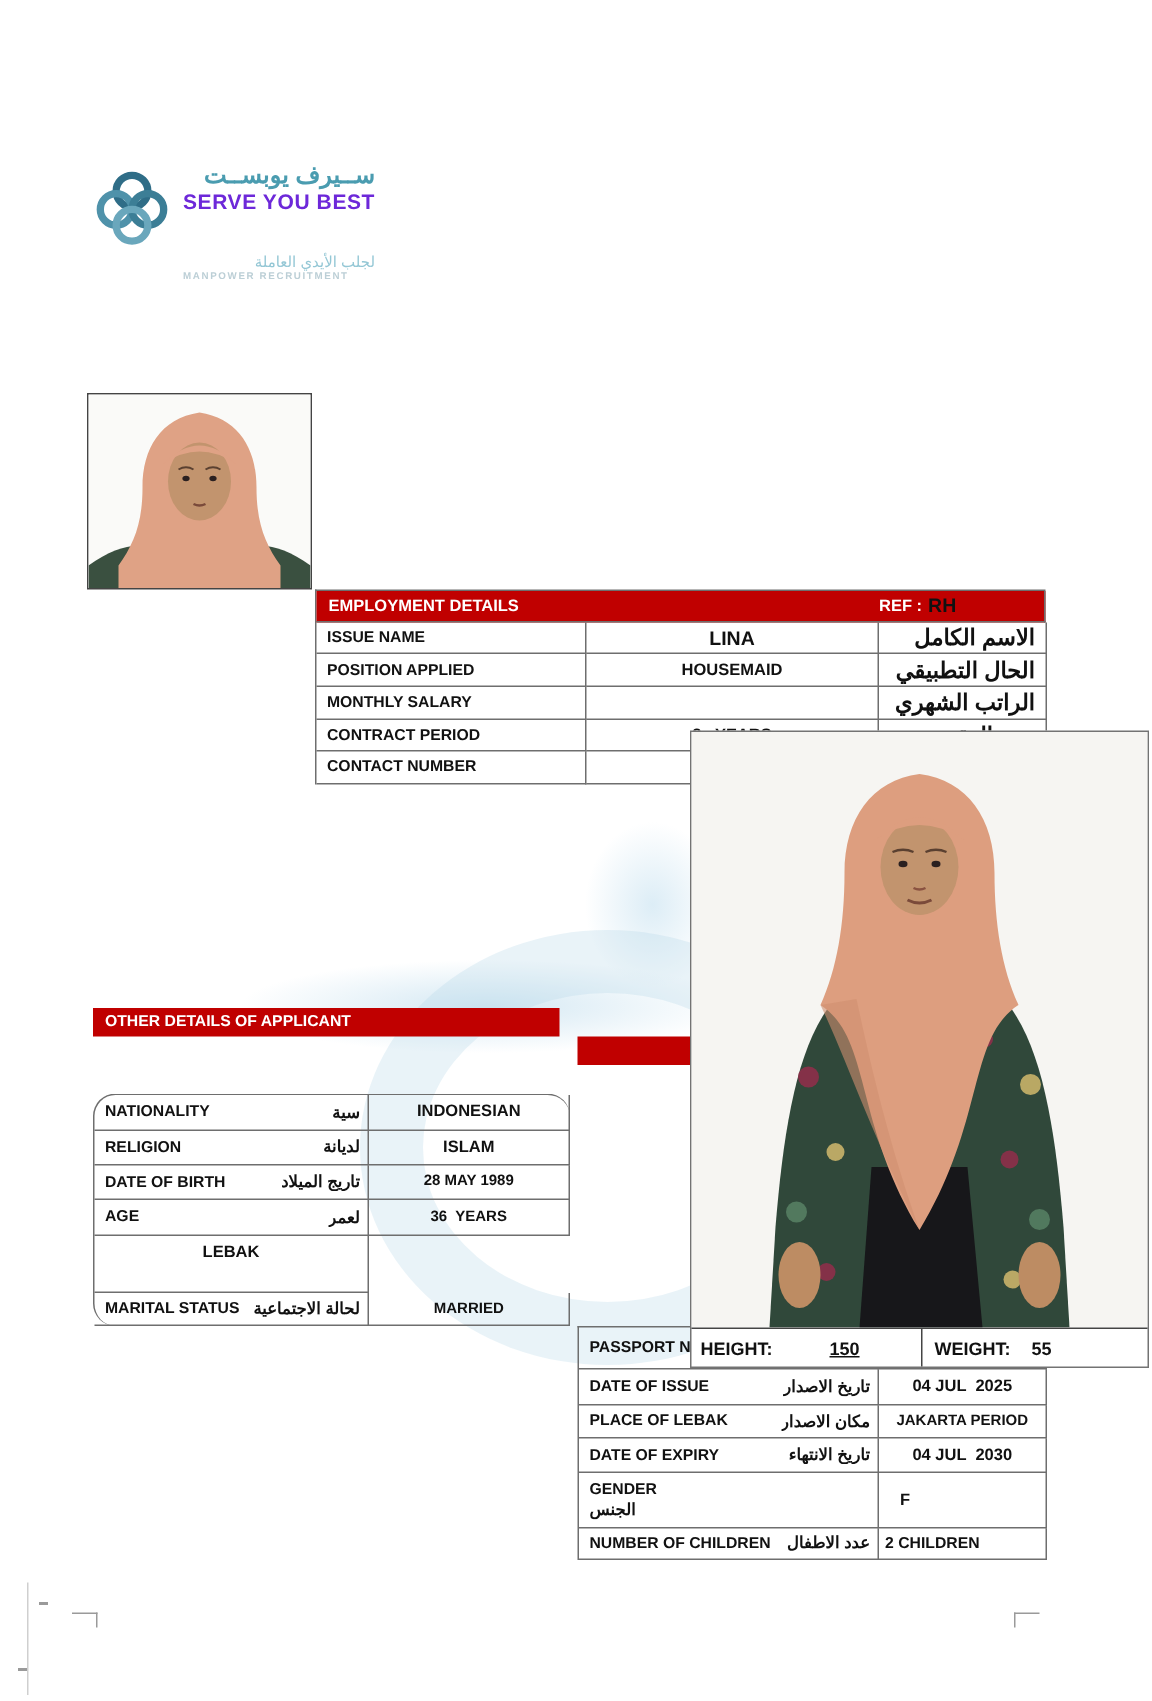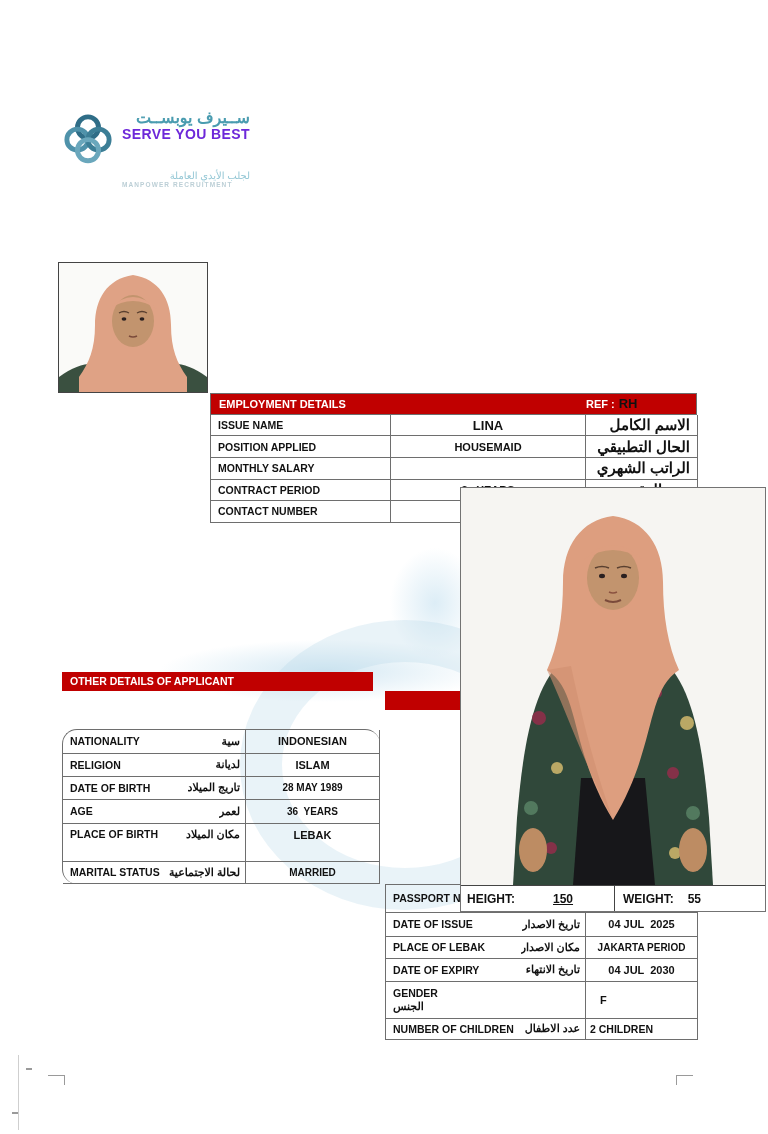--- a/index.html
+++ b/index.html
@@ -165,24 +165,20 @@
       <div class="cell val" style="font-size:10px">28 MAY 1989</div>
     </div>
     <div class="od-row-l" style="height:24px">
       <div class="cell lbl2">
           <span class="en">AGE</span>
           <span class="arr">لعمر</span>
         </div>
       <div class="cell val" style="font-size:10px">36  YEARS</div>
     </div>
     <div class="od-row-l" style="height:38px">
-      <div class="cell lbl2" style="align-items:flex-start;padding-top:4px;">
-          <span class="en">PLACE OF BIRTH</span>
-          <span class="arr">مكان الميلاد</span>
-        </div>
       <div class="cell val" style="align-items:flex-start;padding-top:5px;">LEBAK</div>
     </div>
     <div class="od-row-l" style="height:22px">
       <div class="cell lbl2">
           <span class="en">MARITAL STATUS</span>
           <span class="arr">لحالة الاجتماعية</span>
         </div>
       <div class="cell val" style="font-size:10px">MARRIED</div>
     </div>
   </div>

